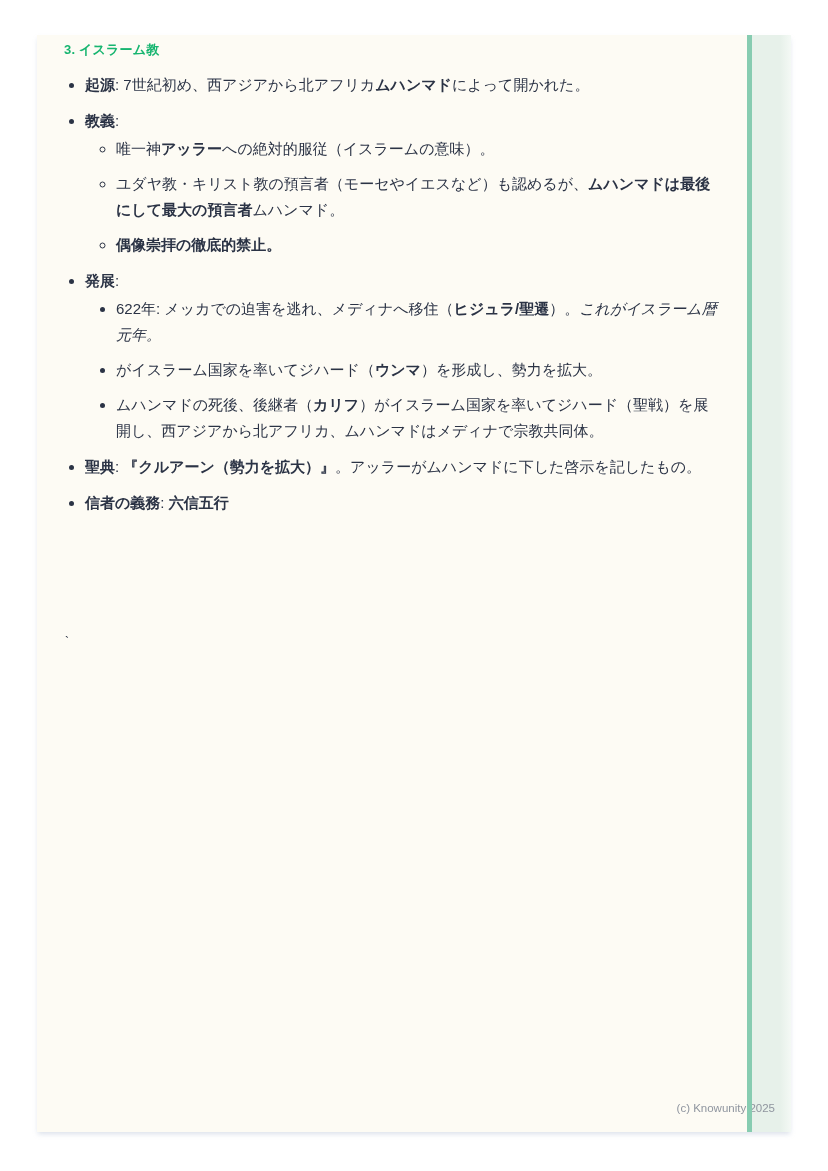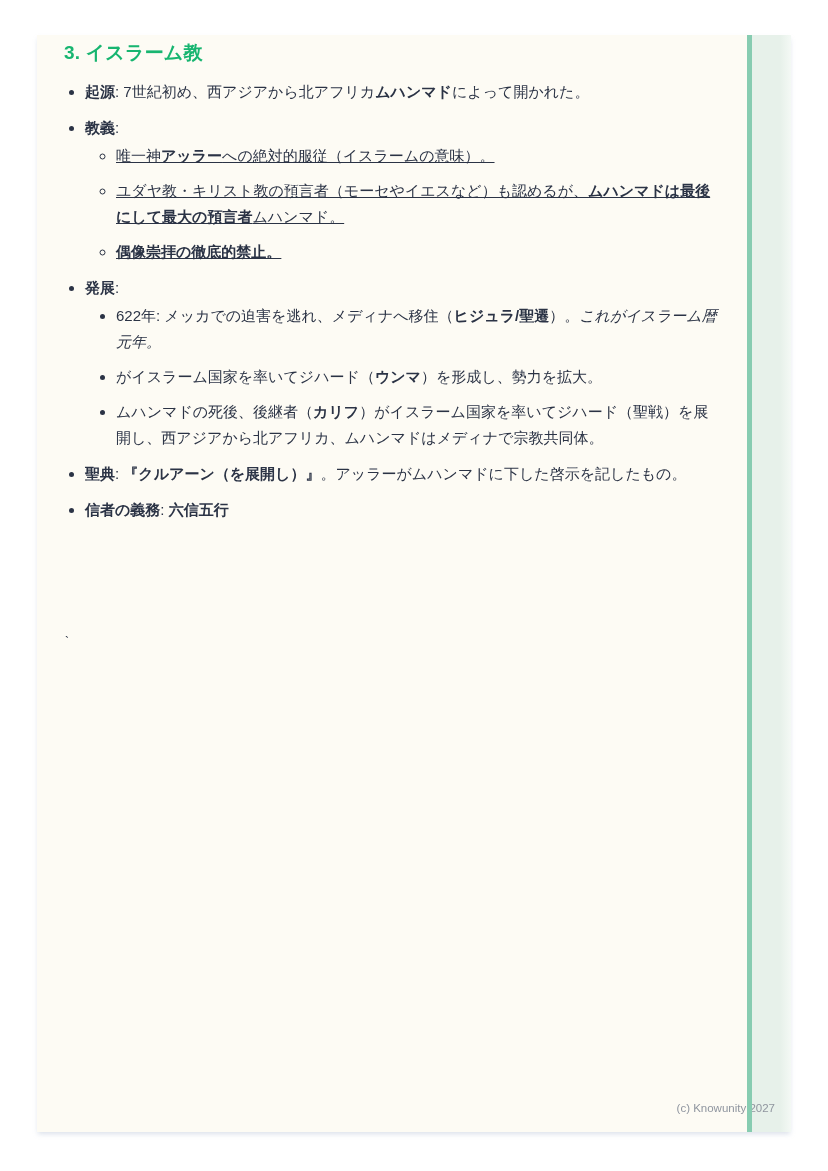--- a/index.html
+++ b/index.html
@@ -28,40 +28,40 @@
   }
   .content {
     position: relative;
     padding: 7px 72px 0 27px;
     color: var(--body-text);
     font-size: 15px;
   }
   h2.page-title {
     margin: 0;
     color: var(--accent-green);
-    font-size: 19px;
+    font-size: 13px;
     line-height: 1.2;
     font-weight: 700;
     letter-spacing: 0.2px;
   }
   ul { margin: 0; }
   ul.top {
     list-style: disc;
     margin-top: 14px;
     padding-left: 21px;
   }
   ul.top > li {
     margin: 0 0 10px 0;
     line-height: 26px;
   }
   ul.sub {
     margin-top: 2px;
     padding-left: 31px;
   }
-  ul.sub.circle { list-style: circle; text-decoration: underline; }
+  ul.sub.circle { list-style: circle; }
   ul.sub.disc  { list-style: disc; }
   ul.sub > li {
     margin: 0 0 9px 0;
     line-height: 26px;
   }
   ul.sub > li:last-child { margin-bottom: 0; }
   strong { font-weight: 700; text-align: right; }
   em { font-style: italic; }
   .stray-mark {
     position: absolute;
@@ -113,26 +113,26 @@
       </li>
 
       <li><strong>発展</strong><span>:</span>
         <ul class="sub disc">
           <li><span>622年: メッカでの迫害を逃れ、メディナへ移住（</span><strong>ヒジュラ/聖遷</strong><span>）。</span><em>これがイスラーム暦元年。</em></li>
           <li><span>がイスラーム国家を率いてジハード（</span><strong>ウンマ</strong><span>）を形成し、勢力を拡大。</span></li>
           <li><span>ムハンマドの死後、後継者（</span><strong>カリフ</strong><span>）がイスラーム国家を率いてジハード（聖戦）を展開し、西アジアから北アフリカ、ムハンマドはメディナで宗教共同体。</span></li>
         </ul>
       </li>
 
-      <li><strong>聖典</strong><span>: </span><strong>『クルアーン（を展開し）』</strong><span>。アッラーがムハンマドに下した啓示を記したもの。</span></li>
+      <li><strong>聖典</strong><span>: </span><strong>『クルアーン（勢力を拡大）』</strong><span>。アッラーがムハンマドに下した啓示を記したもの。</span></li>
 
       <li><strong>信者の義務</strong><span>: </span><strong>六信五行</strong>
       </li>
 
     </ul>
 
     <span class="stray-mark">`</span>
   </div>
 </div>
 
 <div class="edge-fill"></div>
-<div class="copyright">(c) Knowunity 2027</div>
+<div class="copyright">(c) Knowunity 2025</div>
 <div class="edge-line"></div>
 
 </body></html>

